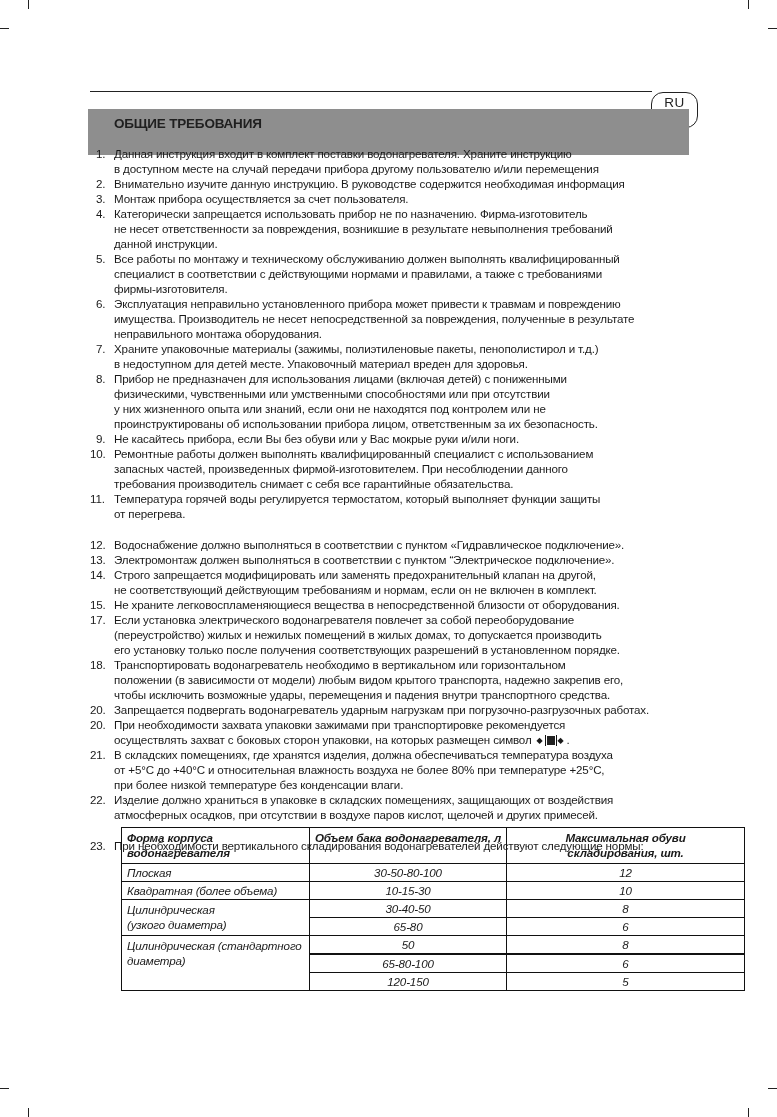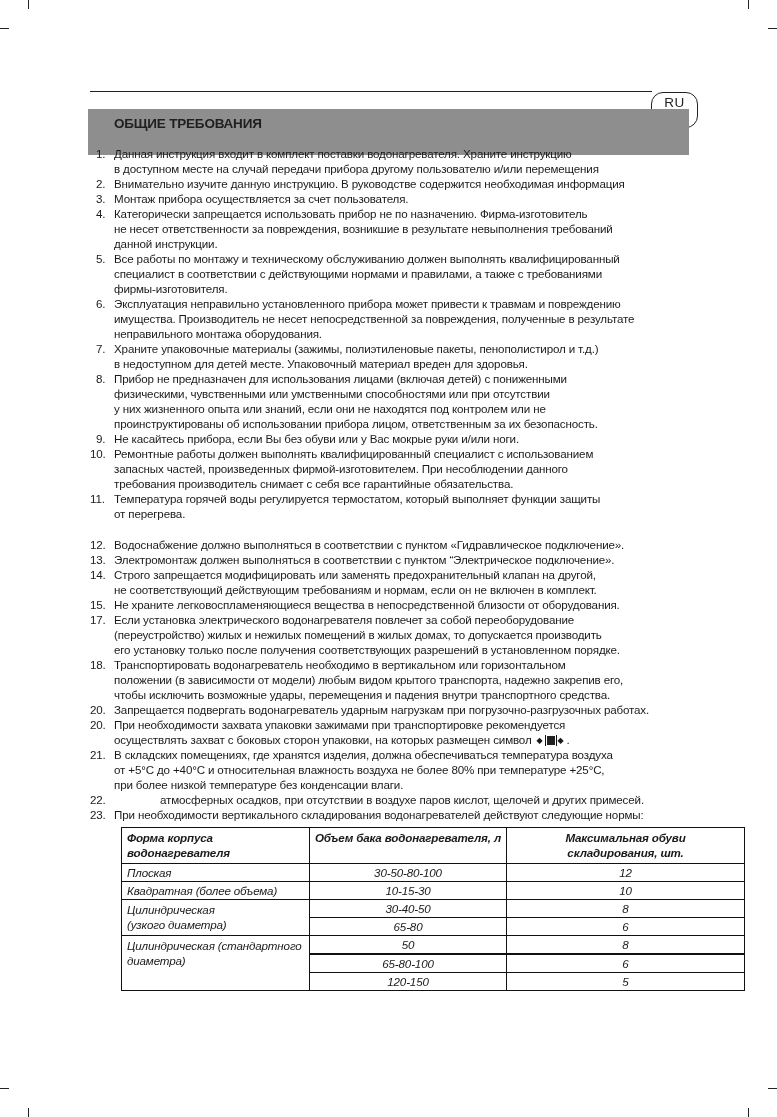--- a/index.html
+++ b/index.html
@@ -152,22 +152,23 @@
       <span class="num two">20.</span>
       <span class="line">При необходимости захвата упаковки зажимами при транспортировке рекомендуется</span>
       <span class="line">осуществлять захват с боковых сторон упаковки, на которых размещен символ<span class="symbol"><span class="arr" style="left: 0px;">◆</span><span class="bar" style="left: 8px;"></span><span class="box"></span><span class="bar" style="left: 19px;"></span><span class="arr" style="left: 21px;">◆</span></span><span style="margin-left: 2px;">.</span></span>
     </li>
     <li class="item" style="margin-bottom: 0px;">
       <span class="num two">21.</span>
       <span class="line">В складских помещениях, где хранятся изделия, должна обеспечиваться температура воздуха</span>
       <span class="line">от +5°С до +40°С и относительная влажность воздуха не более 80% при температуре +25°С,</span>
       <span class="line">при более низкой температуре без конденсации влаги.</span>
     </li>
-    <li class="item" style="margin-bottom: 0px; text-align: center;">
+    <li class="item" style="margin-bottom: 16px;">
       <span class="num two">22.</span>
+      <span class="line">Изделие должно храниться в упаковке в складских помещениях, защищающих от воздействия</span>
       <span class="line">атмосферных осадков, при отсутствии в воздухе паров кислот, щелочей и других примесей.</span>
     </li>
     <li class="item" style="margin-bottom: 16px;">
       <span class="num two">23.</span>
       <span class="line">При необходимости вертикального складирования водонагревателей действуют следующие нормы:</span>
     </li>
   </ol>
 
 <table class="norms" id="norms-table">
   <thead>

